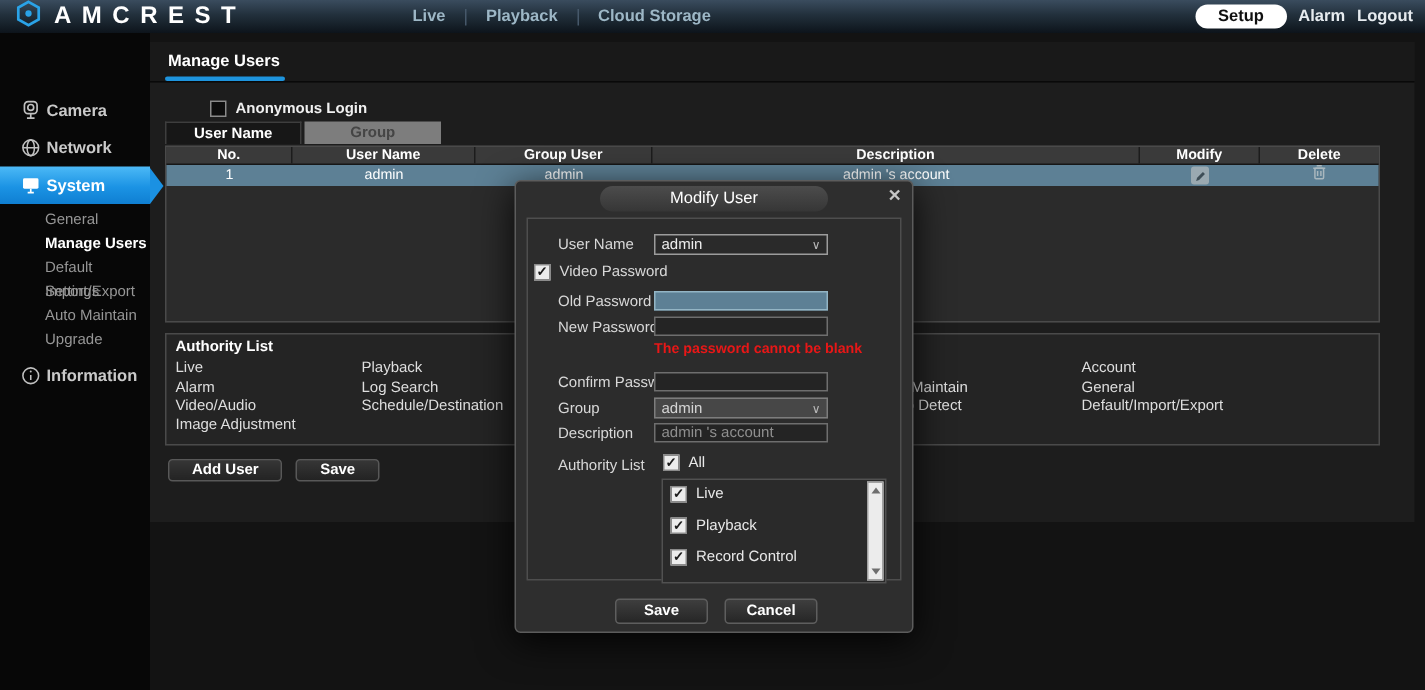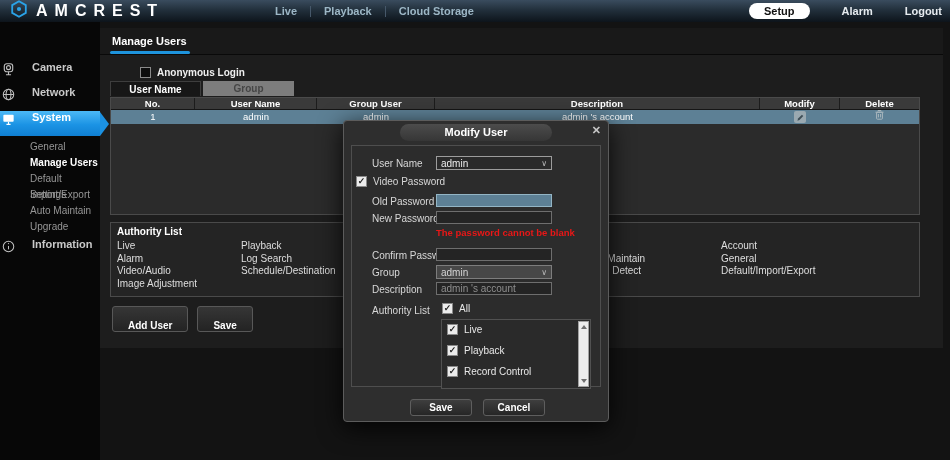--- a/index.html
+++ b/index.html
@@ -13,27 +13,27 @@
   .topbar {
     position:absolute; top:0; left:0; width:950px; height:22px;
     background:linear-gradient(180deg,#3a4c5e 0%, #22303c 45%, #0d141b 100%);
     display:flex; align-items:center; z-index:5;
   }
   .brand { display:flex; align-items:center; gap:8px; padding-left:10px; }
   .brand-name { color:#fff; font-weight:bold; font-size:16px; letter-spacing:7px; }
   .topnav { position:absolute; left:262px; top:0; height:22px; display:flex; align-items:center; }
   .topnav-item { color:#9db7c6; font-size:11px; font-weight:bold; padding:0 13px; cursor:pointer; }
   .topnav-sep { width:1px; height:11px; background:#46586a; }
-  .topright { position:absolute; right:8px; top:0; height:22px; display:flex; align-items:center; gap:32px;justify-content:flex-end; }
+  .topright { position:absolute; right:8px; top:0; height:22px; display:flex; align-items:center; gap:8px;justify-content:flex-end; }
   .setup-pill { background:#fff; color:#101010; font-size:11px; font-weight:bold; border-radius:9px; padding:2px 15px; cursor:pointer; }
   .toplink { color:#e6ebef; font-size:11px; font-weight:bold; cursor:pointer; }
 
   
   .sidebar { position:absolute; top:22px; left:0; width:100px; bottom:0; background:#070707; padding-top:39px; z-index:4; }
-  .side-item { display:flex; gap:16px; height:25px; padding-left:0; color:#c9c9c9; font-size:11px; font-weight:bold; cursor:pointer; }
+  .side-item { display:flex; align-items:center; gap:3px; height:25px; padding-left:12px; color:#c9c9c9; font-size:11px; font-weight:bold; cursor:pointer; }
   .side-item .ic { width:16px; height:16px; display:flex; align-items:center; justify-content:center; }
   .side-item.active {
     background:linear-gradient(180deg,#4cb9f6 0%, #1b93e4 55%, #0f7fd2 100%);
     color:#fff; position:relative;
   }
   .side-item.active::after {
     content:""; position:absolute; right:-9px; top:50%; transform:translateY(-50%);
     border-left:9px solid #1b91e2; border-top:12px solid transparent; border-bottom:12px solid transparent;
   }
   .side-sub { padding:3px 0 3px 30px; }
@@ -71,29 +71,29 @@
 
   .auth-panel { position:absolute; left:10px; top:194px; width:810px; height:75px; background:#242424; border:1px solid #4a4a4a; }
   .auth-title { position:absolute; left:6px; top:3px; color:#fff; font-size:10px; font-weight:bold; }
   .auth-col { position:absolute; top:17px; font-size:10px; color:#dedede; }
   .auth-col div { height:12.5px; line-height:12.5px; }
   .ac0{left:6px;} .ac1{left:130px;} .ac2{left:473px;} .ac3{left:610px;}
 
   .panel-btns { position:absolute; left:12px; top:278px; display:flex; gap:9px; }
   .btn { height:15px; line-height:13px; background:linear-gradient(180deg,#363636,#232323);
     border:1px solid #585858; border-radius:3px; color:#fff; font-size:10px; font-weight:bold;
-    text-align:center; padding:12px 15px; cursor:pointer; }
+    text-align:center; padding:0 15px; cursor:pointer; }
 
   
   .modal { position:absolute; left:343px; top:120px; width:266px; height:302px;
     background:#2e2e2e; border:1px solid #5c5c5c; border-radius:4px;
     box-shadow:0 6px 24px rgba(0,0,0,0.85); z-index:10; }
   .modal-title { position:absolute; left:50%; transform:translateX(-50%); top:3px; width:152px; height:17px; line-height:17px;
     background:linear-gradient(180deg,#4c4c4c,#363636); border-radius:9px; text-align:center;
-    color:#fff; font-size:11px; font-weight:bold; }
+    color:#fff; font-size:11px; font-weight:normal; }
   .modal-close { position:absolute; right:7px; top:3px; color:#c6c6c6; font-size:11px; font-weight:bold; cursor:pointer; }
   .modal-inner { position:absolute; left:7px; top:24px; right:7px; bottom:34px; border:1px solid #4e4e4e; background:#2c2c2c; }
 
   .m-label { position:absolute; left:28px; color:#d8d8d8; font-size:10px; }
   .m-input { position:absolute; left:92px; width:116px; height:13px; background:#242424; border:1px solid #6e6e6e; }
   .m-input.focus { background:#5d8095; border-color:#93b5c5; }
   .m-select { position:absolute; left:92px; width:116px; height:14px; display:flex; justify-content:space-between;
     align-items:center; padding:0 4px; font-size:10px; cursor:pointer; }
   .sel-light { background:#2a2a2a; border:1px solid #9c9c9c; color:#eee; }
   .sel-gray  { background:#474747; border:1px solid #7d7d7d; color:#d5d5d5; }

